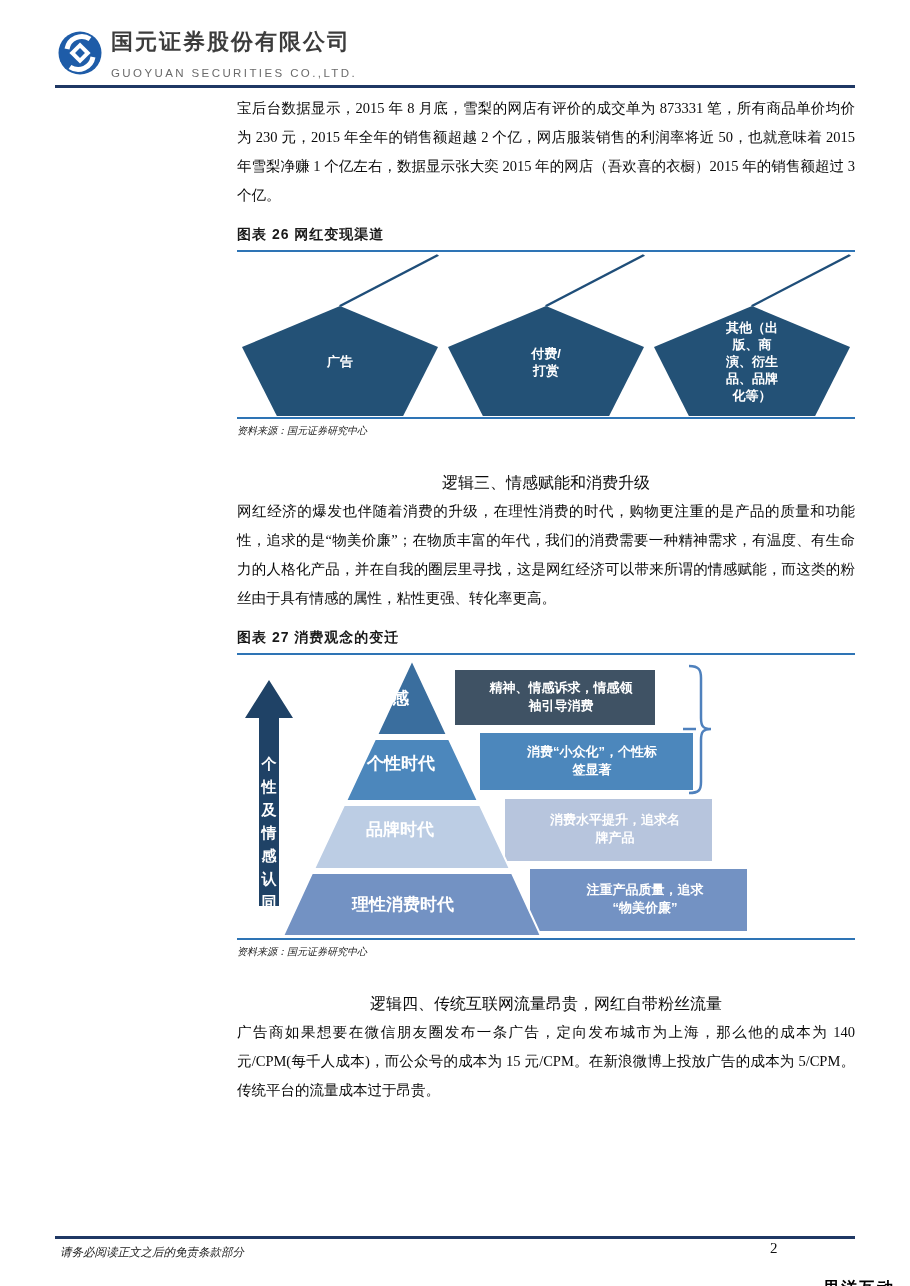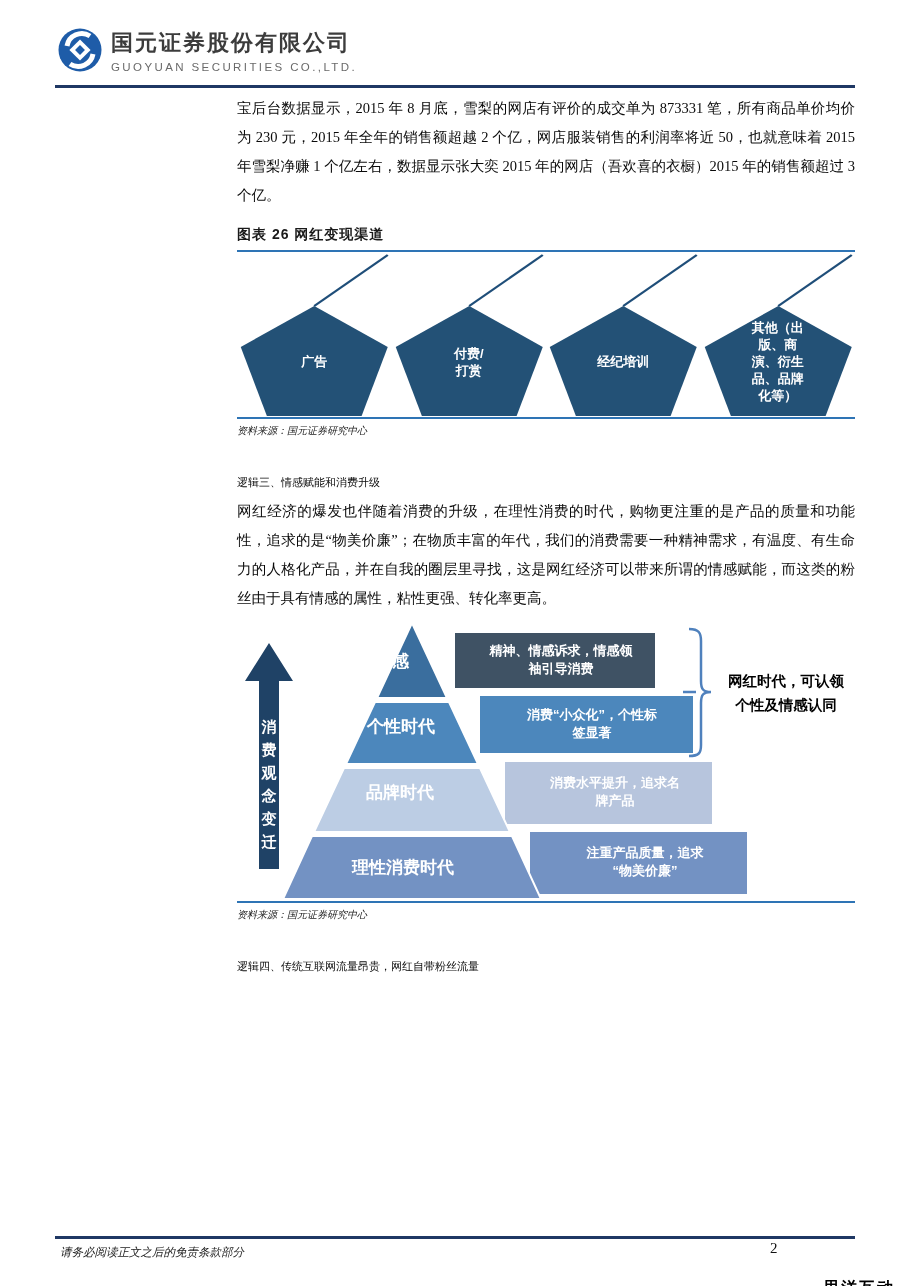--- a/index.html
+++ b/index.html
@@ -6,26 +6,26 @@
   html,body { background:#ffffff; }
   .page {
     position:relative; width:910px; height:1286px; background:#ffffff;
     overflow:hidden; font-family:"Liberation Serif","DejaVu Serif",serif; color:#111;
   }
   
   .logo-wrap { position:absolute; left:57px; top:27px; display:flex; align-items:center; }
   .logo-icon { width:46px; height:46px; }
   .logo-text { margin-left:8px; font-family:"Liberation Sans","DejaVu Sans",sans-serif; }
   .company-cn { font-size:22px; font-weight:bold; color:#3c3c3c; letter-spacing:2px; }
-  .company-en { font-size:11.5px; color:#6a6a6a; letter-spacing:2.4px; margin-top:3px; }
+  .company-en { font-size:11.5px; color:#6a6a6a; letter-spacing:2.4px; margin-top:10px; }
   .header-rule { position:absolute; left:55px; top:85px; width:800px; height:3px; background:#1F3864; }
   
   .content { position:absolute; left:237px; top:94px; width:618px; }
   .body-par { font-size:14.5px; line-height:29px; text-align:justify; color:#0a0a0a; }
-  .sec-heading { font-size:11px; line-height:29px; color:#0a0a0a; }
+  .sec-heading { font-size:16px; line-height:29px; color:#0a0a0a;text-align:center; }
   
   .figure { margin-top:10px; }
   .fig-title {
     font-family:"Liberation Sans","DejaVu Sans",sans-serif; font-size:14px; font-weight:600;
     color:#1a1a1a; padding-bottom:6px; border-bottom:2px solid #2E74B5; letter-spacing:1px;margin-top:16px;
   }
   .fig-bottom-rule { height:2px; background:#2E74B5; }
   .fig-source { font-size:10px; font-style:italic; color:#1a1a1a; padding-top:5px; }
   
   .pentagon-row { display:flex; height:163px; margin-top:2px; }
@@ -108,84 +108,77 @@
             <polygon points="62,52 121,93 100,162 24,162 3,93" fill="#235176"></polygon>
           </svg>
           <div class="pent-label">付费/
 打赏</div>
         </div>
         <div class="pent">
           <svg viewBox="0 0 124 163" preserveAspectRatio="none">
             <line x1="62" y1="52" x2="121" y2="1" stroke="#1F4E79" stroke-width="2"></line>
             <polygon points="62,52 121,93 100,162 24,162 3,93" fill="#235176"></polygon>
           </svg>
-          <div class="pent-label">经纪培训</div>
-        </div>
-        <div class="pent">
-          <svg viewBox="0 0 124 163" preserveAspectRatio="none">
-            <line x1="62" y1="52" x2="121" y2="1" stroke="#1F4E79" stroke-width="2"></line>
-            <polygon points="62,52 121,93 100,162 24,162 3,93" fill="#235176"></polygon>
-          </svg>
           <div class="pent-label">其他（出
 版、商
 演、衍生
 品、品牌
 化等）</div>
         </div>
       </div>
       <div class="fig-bottom-rule"></div>
       <div class="fig-source">资料来源：国元证券研究中心</div>
     </div>
 
     <div style="margin-top:30px;">
       <div class="sec-heading">逻辑三、情感赋能和消费升级</div>
       <p class="body-par">网红经济的爆发也伴随着消费的升级，在理性消费的时代，购物更注重的是产品的质量和功能性，追求的是“物美价廉”；在物质丰富的年代，我们的消费需要一种精神需求，有温度、有生命力的人格化产品，并在自我的圈层里寻找，这是网红经济可以带来所谓的情感赋能，而这类的粉丝由于具有情感的属性，粘性更强、转化率更高。</p>
     </div>
 
     <div class="figure" style="margin-top:8px;">
+      <div class="fig-title">图表 27 消费观念的变迁</div>
       <div class="diagram">
         <svg viewBox="0 0 618 280" width="618" height="280">
 
           <polygon points="32,22 8,60 22,60 22,248 42,248 42,60 56,60" fill="#1F4266"></polygon>
 
           <rect x="218" y="12" width="200" height="55" fill="#3F5264"></rect>
           <rect x="243" y="75" width="213" height="57" fill="#4C87BC"></rect>
           <rect x="268" y="141" width="207" height="62" fill="#B7C5DD"></rect>
           <rect x="293" y="211" width="217" height="62" fill="#7392C3"></rect>
 
           <polygon points="175,2 210,77 140,77" fill="#3A6E9E" stroke="#ffffff" stroke-width="2"></polygon>
           <polygon points="138,81 212,81 241,143 109,143" fill="#4C87BC" stroke="#ffffff" stroke-width="2"></polygon>
           <polygon points="107,147 243,147 273,211 77,211" fill="#BCCDE4" stroke="#ffffff" stroke-width="2"></polygon>
           <polygon points="75,215 275,215 304,278 46,278" fill="#7392C3" stroke="#ffffff" stroke-width="2"></polygon>
 
           <path d="M446,71 L459,71" stroke="#4F81BD" stroke-width="2.5" fill="none"></path>
           <path d="M452,8 C462,8 464,12 464,20 L464,60 C464,68 466,71 474,71 C466,71 464,74 464,82 L464,124 C464,132 462,135 452,135" stroke="#4F81BD" stroke-width="2.5" fill="none"></path>
         </svg>
-        <div class="axis-label">消费观念变迁</div>
+        <div class="axis-label">个性及情感认同</div>
         <div class="dlabel band-label" style="left:115px; top:32px;  width:80px;">情感</div>
         <div class="dlabel band-label" style="left:114px; top:97px;  width:100px;">个性时代</div>
         <div class="dlabel band-label" style="left:113px; top:163px; width:100px;">品牌时代</div>
         <div class="dlabel band-label" style="left:106px; top:238px; width:120px;">理性消费时代</div>
         <div class="dlabel desc-label" style="left:232px; top:21px;  width:184px;">精神、情感诉求，情感领
 袖引导消费</div>
         <div class="dlabel desc-label" style="left:286px; top:153px; width:184px;">消费水平提升，追求名
 牌产品</div>
         <div class="dlabel desc-label" style="left:258px; top:85px;  width:194px;">消费“小众化”，个性标
 签显著</div>
         <div class="dlabel desc-label" style="left:312px; top:223px; width:192px;">注重产品质量，追求
 “物美价廉”</div>
-        <div class="brace-note">网红时代，可认领
-个性及情感认同</div>
       </div>
       <div class="fig-bottom-rule"></div>
       <div class="fig-source">资料来源：国元证券研究中心</div>
     </div>
 
     <div style="margin-top:30px;">
       <div class="sec-heading">逻辑四、传统互联网流量昂贵，网红自带粉丝流量</div>
+      <p class="body-par">广告商如果想要在微信朋友圈发布一条广告，定向发布城市为上海，那么他的成本为 140 元/CPM(每千人成本)，而公众号的成本为 15 元/CPM。在新浪微博上投放广告的成本为 5/CPM。传统平台的流量成本过于昂贵。</p>
     </div>
 
   </div>
 
   <div class="footer-rule"></div>
   <div class="disclaimer">请务必阅读正文之后的免责条款部分</div>
   <div class="page-num">2</div>
   <div class="watermark">
     <div class="wm1">思洋互动</div>
     <div class="wm2">www.ciya.cn</div>

